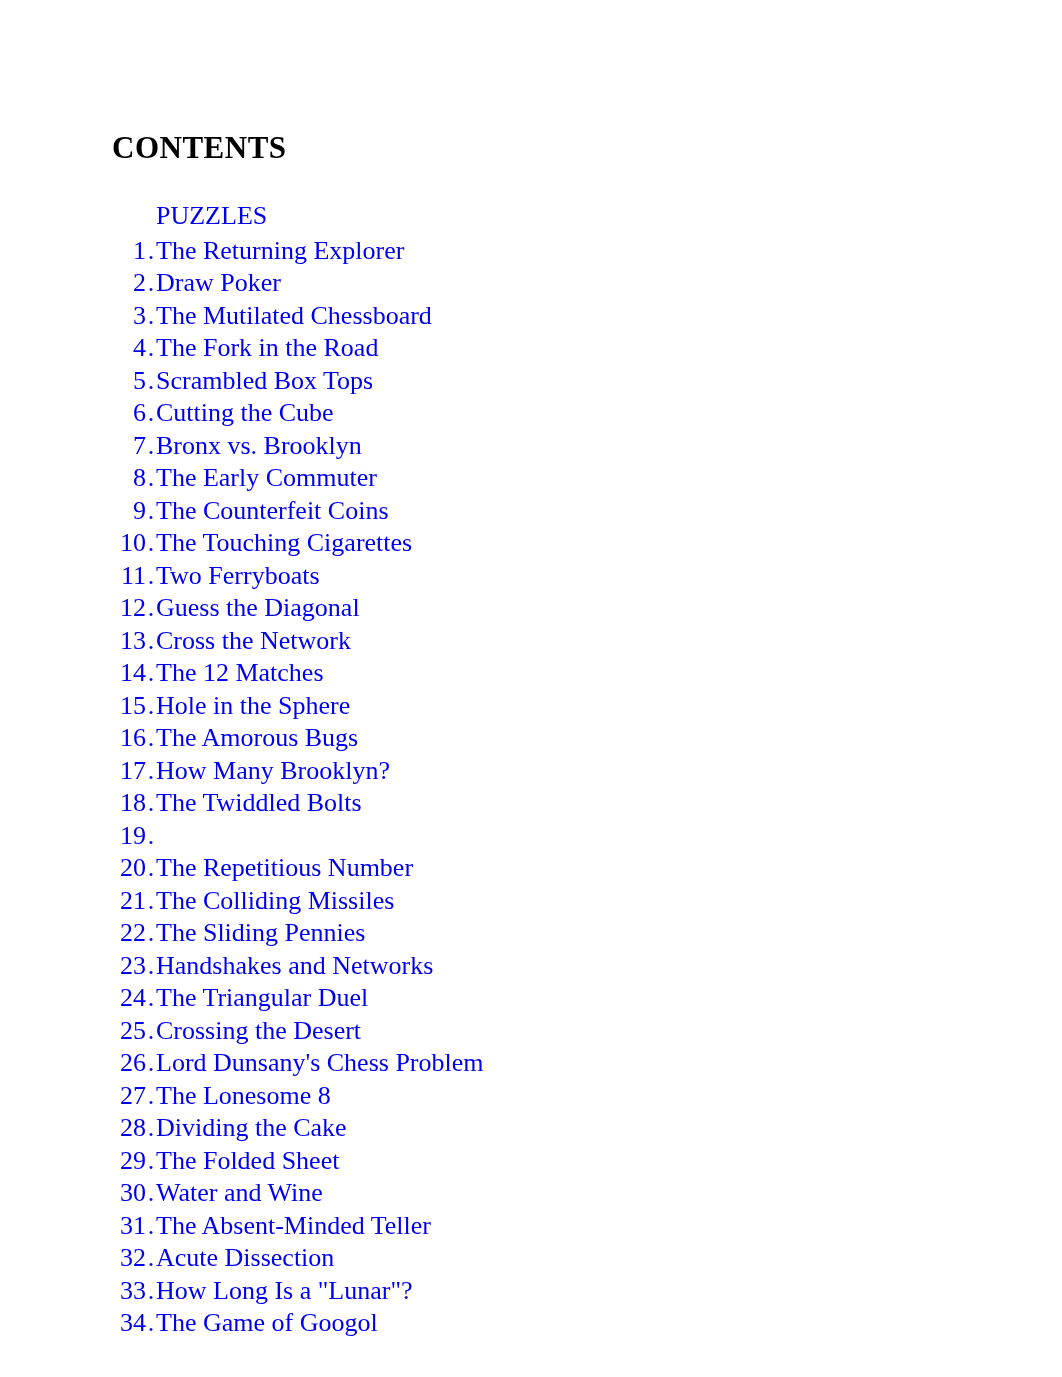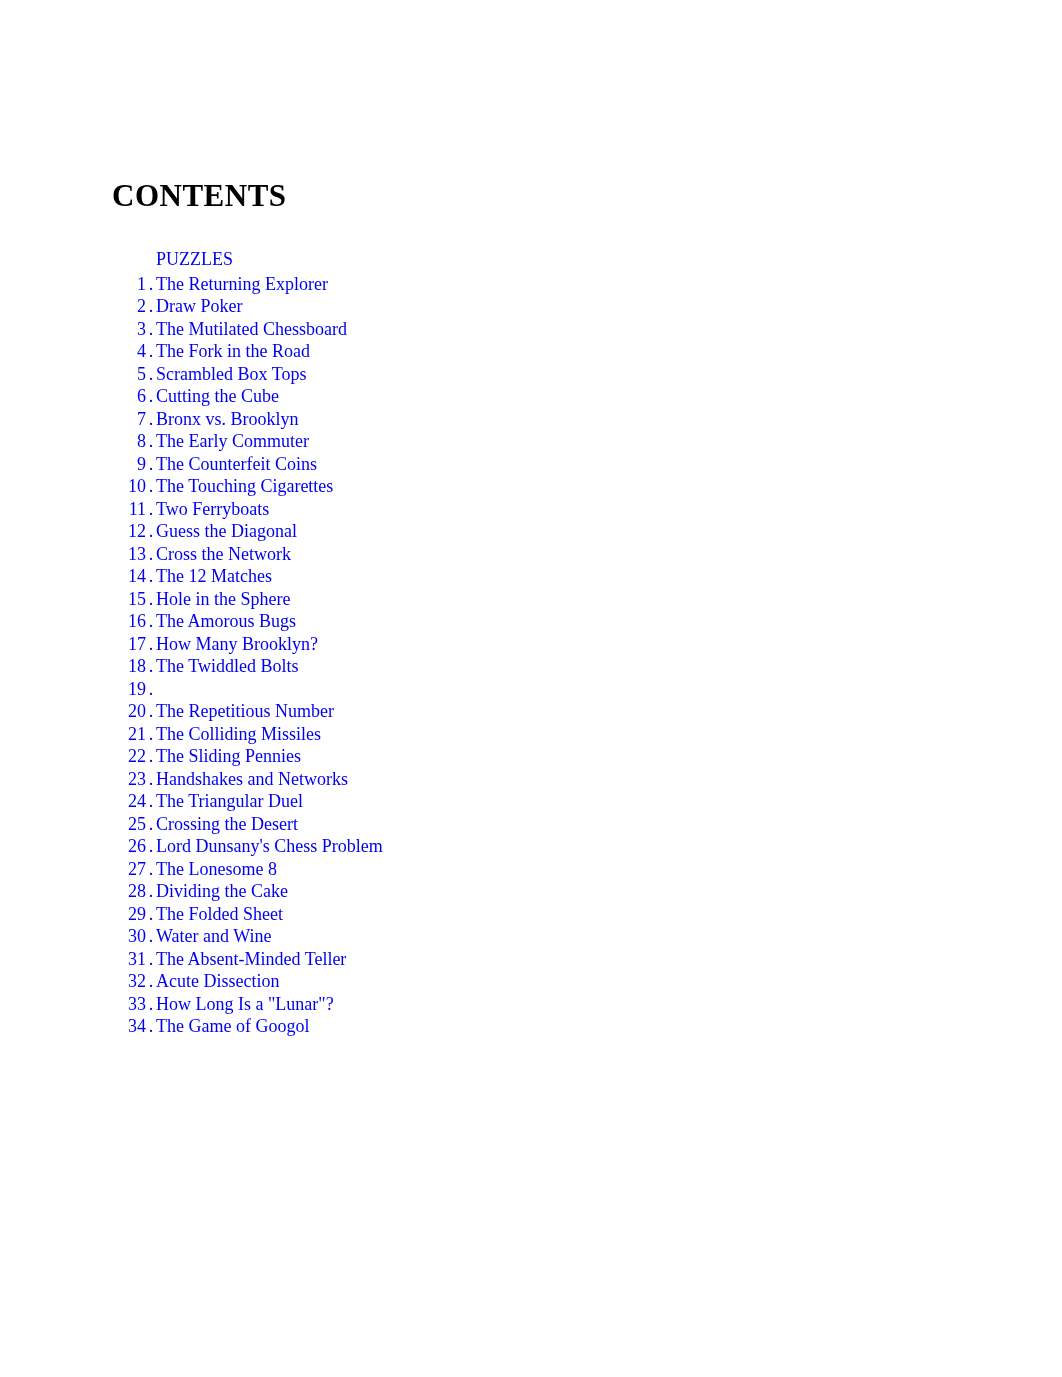--- a/index.html
+++ b/index.html
@@ -10,30 +10,29 @@
     color: #000;
   }
   body {
     width: 1062px;
     height: 1377px;
     position: relative;
     box-sizing: border-box;
   }
   .page {
     padding: 130px 0 0 112px;
-    margin-top: 48px;
   }
   h1.title {
     font-size: 31px;
     font-weight: bold;
     margin: 0 0 34px 0;
     letter-spacing: 0.5px;
   }
   .toc {
-    font-size: 18px;
+    font-size: 26px;
     line-height: 1.25;
   }
   .toc .row {
     display: flex;
     align-items: baseline;
   }
   .toc .num {
     width: 34px;
     text-align: right;
     color: #0000EE;

